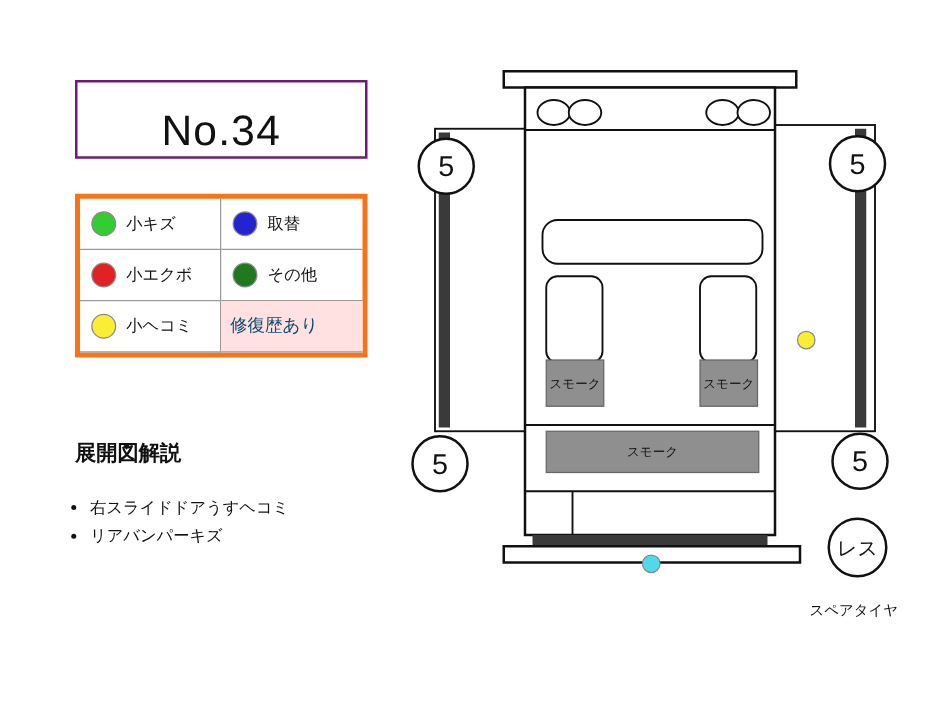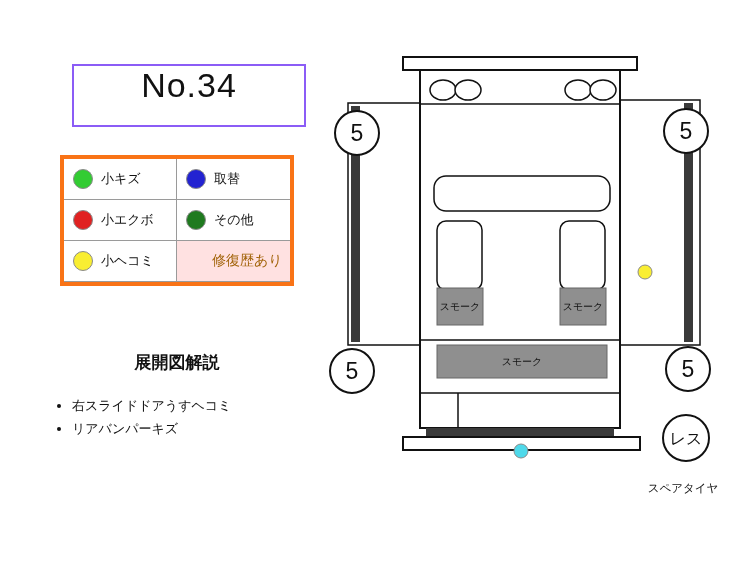--- a/index.html
+++ b/index.html
@@ -3,39 +3,39 @@
 <meta charset="utf-8">
 <style>
   html,body{margin:0;padding:0;background:#ffffff;}
   #canvas{
     position:relative;width:750px;height:562px;background:#ffffff;overflow:hidden;
     font-family:"Liberation Sans", sans-serif;color:#111;
   }
   
   .no-box{
     position:absolute;left:60px;top:64px;width:234px;height:63px;
-    border:2px solid #8b5cf6;display:flex;align-items:flex-start;justify-content:center;
-    font-size:34px;letter-spacing:1px;background:#fff;box-sizing:border-box;margin-left:12px;
+    border:2px solid #701a75;display:flex;align-items:flex-end;justify-content:center;
+    font-size:34px;letter-spacing:1px;background:#fff;box-sizing:border-box;
   }
   .legend{
     position:absolute;left:60px;top:155px;width:234px;
     border:4px solid #f97316;display:grid;grid-template-columns:1fr 1fr;background:#fff;
     box-sizing:border-box;
   }
   .cell{
     height:41px;box-sizing:border-box;display:flex;align-items:center;
     padding-left:9px;gap:8px;font-size:13px;
     border-right:1px solid #9a9a9a;border-bottom:1px solid #9a9a9a;
   }
   .cell:nth-child(2n){border-right:none;}
   .cell:nth-child(7),.cell:nth-child(8){border-bottom:none;gap:12px;}
   .dot{width:18px;height:18px;border-radius:50%;border:1px solid #8a8a8a;flex:0 0 auto;}
   .repair{font-size:14px;padding-left:7px;}
   .notes-heading{
-    position:absolute;left:60px;top:351px;width:234px;text-align:center;
+    position:absolute;left:60px;top:351px;width:234px;
     font-size:17px;font-weight:bold;
   }
   .notes-list{
     position:absolute;left:52px;top:392px;margin:0;padding-left:16px;
     font-size:13px;line-height:19px;
   }
   .notes-list li{margin:4px;}
   
   svg{position:absolute;left:0;top:0;}
   svg text{font-family:"Liberation Sans", sans-serif;fill:#111;}
@@ -68,21 +68,21 @@
     </div>
     <div class="cell">
       <span class="dot" style="background-color: rgb(31, 122, 31);"></span>
       <span>その他</span>
     </div>
     <div class="cell">
       <span class="dot" style="background-color: rgb(249, 238, 50);"></span>
       <span>小ヘコミ</span>
     </div>
     <div class="cell repair" style="background-color: rgb(255, 225, 225);">
-      <span style="color: #a16207; margin-left: 28px;">修復歴あり</span>
+      <span style="color: #0c4a6e;">修復歴あり</span>
     </div>
   </div>
 
   <div class="notes-heading">展開図解説</div>
   <ul class="notes-list">
     <li>右スライドドアうすヘコミ</li>
     <li>リアバンパーキズ</li>
   </ul>
 
   <svg width="750" height="562" viewBox="0 0 750 562">

